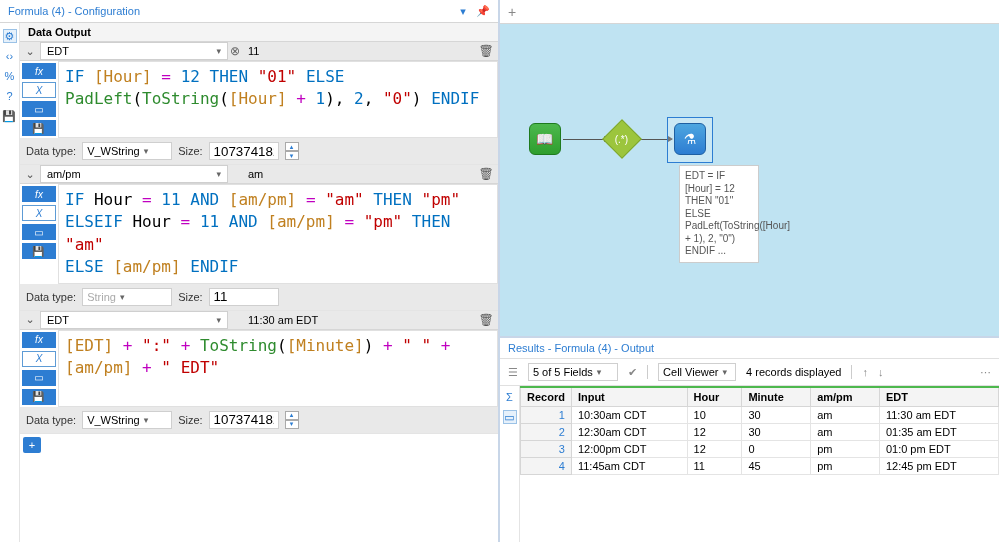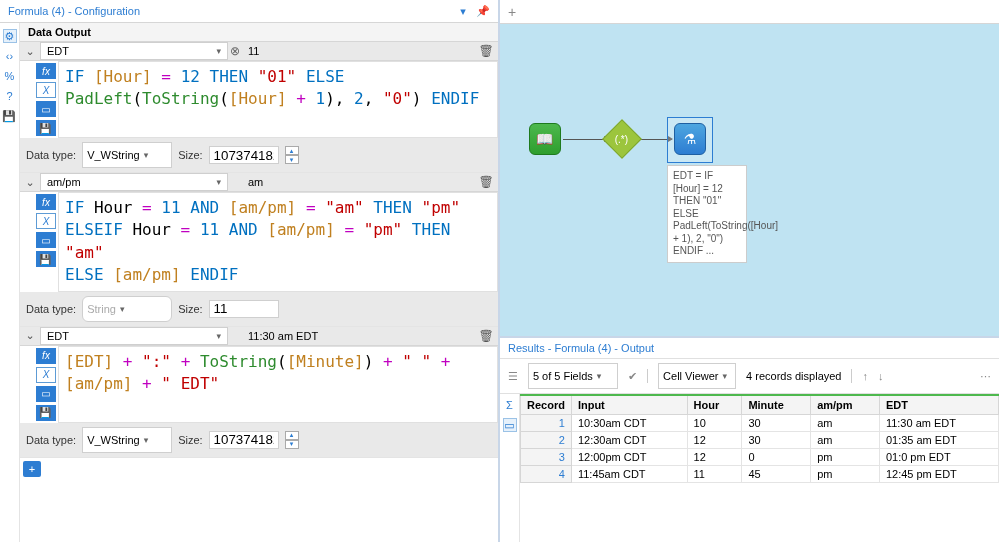--- a/index.html
+++ b/index.html
@@ -24,28 +24,28 @@
   .block-row { display: flex; align-items: center; background: #e9e9e9; border-bottom: 1px solid #d6d6d6; }
   .chev { width: 20px; text-align: center; color: #555; cursor: pointer; }
   .field-box { flex: 0 0 188px; background: #fff; border: 1px solid #cfcfcf; padding: 1px 6px; display: flex; align-items: center; justify-content: space-between; height: 18px; }
   .field-box .caret { color: #666; font-size: 9px; }
   .clear-x { width: 14px; color: #666; font-size: 12px; text-align: center; }
   .preview { flex: 1; padding: 0 6px; }
   .trash { width: 24px; text-align: center; color: #555; font-size: 12px; cursor: pointer; }
 
   .expr-row { display: flex; }
   .expr-rail { flex: 0 0 20px; display: flex; flex-direction: column; gap: 3px; padding: 2px; background: #fff; }
-  .sq { width: 20px; height: 16px; display: flex; align-items: center; justify-content: center; font-size: 10px; border: 1px solid #5d9bd5; background: #fff; color: #2d7dd2; cursor: pointer; margin-left: 14px; }
+  .sq { width: 34px; height: 16px; display: flex; align-items: center; justify-content: center; font-size: 10px; border: 1px solid #5d9bd5; background: #fff; color: #2d7dd2; cursor: pointer; }
   .sq.fill { background: #2d7dd2; color: #fff; border-color: #2d7dd2; }
   .expr-box { flex: 1; background: #fff; border: 1px solid #e0e0e0; padding: 4px 6px; font-family: Consolas, monospace; font-size: 16px; min-height: 54px; line-height: 1.4; }
 
   .dtype-row { display: flex; align-items: center; background: #e9e9e9; padding: 4px 6px; gap: 6px; }
   .dtype-row label { font-size: 11px; color: #333; }
-  .combo { background: #fff; border: 1px solid #cfcfcf; height: 18px; padding: 12px 4px; display: flex; align-items: center; gap: 4px; }
-  .combo.disabled { color: #aaa; border-radius: 6px; }
+  .combo { background: #fff; border: 1px solid #cfcfcf; height: 18px; padding: 0 4px; display: flex; align-items: center; gap: 4px; }
+  .combo.disabled { color: #aaa; }
   .combo .caret { color: #666; font-size: 9px; }
   .size-in { width: 70px; border: 1px solid #cfcfcf; height: 18px; padding: 0 4px; background: #fff; }
   .spinner { width: 14px; display: flex; flex-direction: column; }
   .spinner div { height: 9px; border: 1px solid #aaa; font-size: 7px; display: flex; align-items: center; justify-content: center; color: #2d7dd2; background: #fff; }
 
   .add-bar { background: #2d7dd2; color: #fff; width: 18px; height: 16px; display: flex; align-items: center; justify-content: center; margin: 3px; border-radius: 2px; cursor: pointer; }
 
   
   .kw { color: #0070c0; }
   .field { color: #c08020; }
@@ -249,21 +249,21 @@
         <div class="node-hex">
             <span>(.*)</span>
           </div>
       </div>
       <div class="sel-box" style="left:167px; top:93px; width:46px; height:46px;"></div>
       <div class="node" style="left:174px; top:99px;">
         <div class="node-box node-blue">
             <span style="color:#fff;font-size:14px">⚗</span>
           </div>
       </div>
-      <div class="anno" style="left:167px; top:141px;" id="anno">EDT = IF [Hour] = 12 THEN "01" ELSE PadLeft(ToString([Hour] + 1), 2, "0") ENDIF
+      <div class="anno" style="left:179px; top:141px;" id="anno">EDT = IF [Hour] = 12 THEN "01" ELSE PadLeft(ToString([Hour] + 1), 2, "0") ENDIF
 ...</div>
     </div>
 
     <div class="results">
       <div class="res-title">Results - Formula (4) - Output</div>
       <div class="res-tools">
         <span class="ic">☰</span>
         <div class="combo" style="width:90px">
           <span>5 of 5 Fields</span>
             <span class="caret">▾</span>

